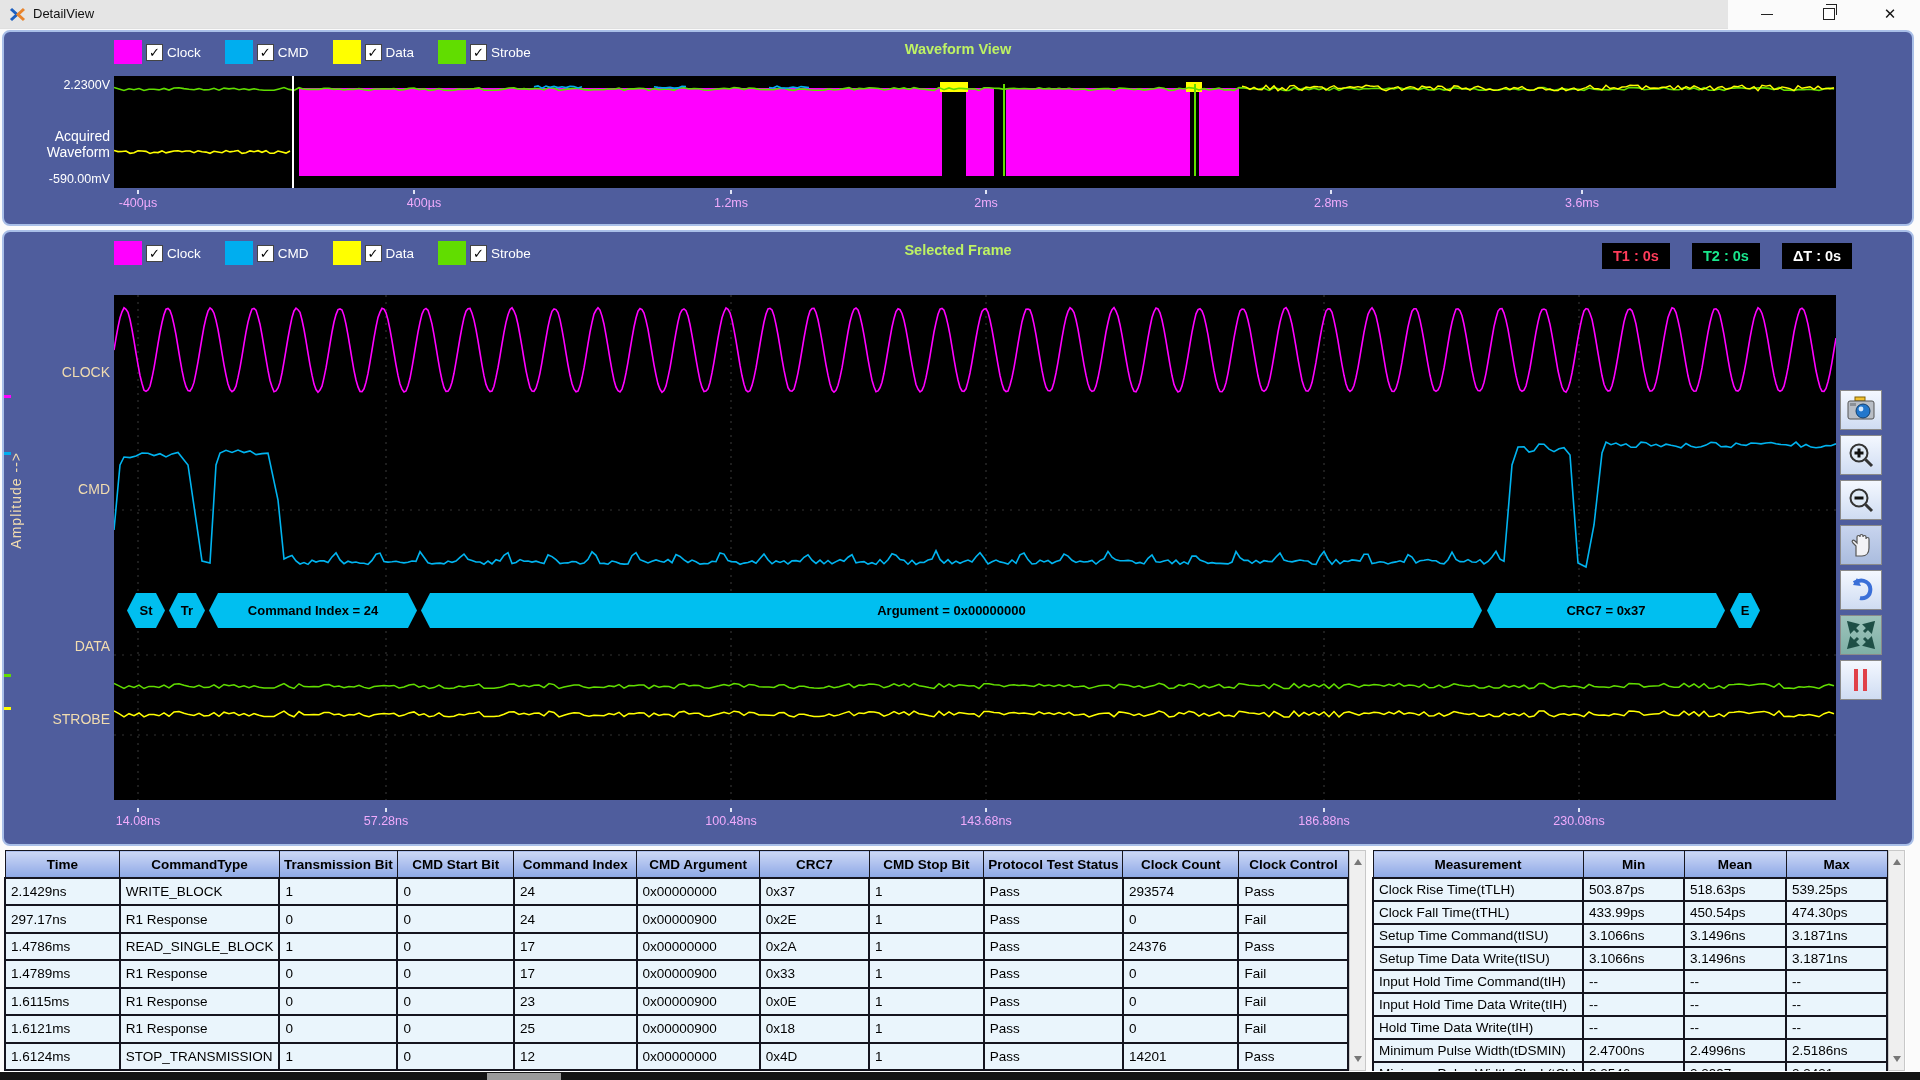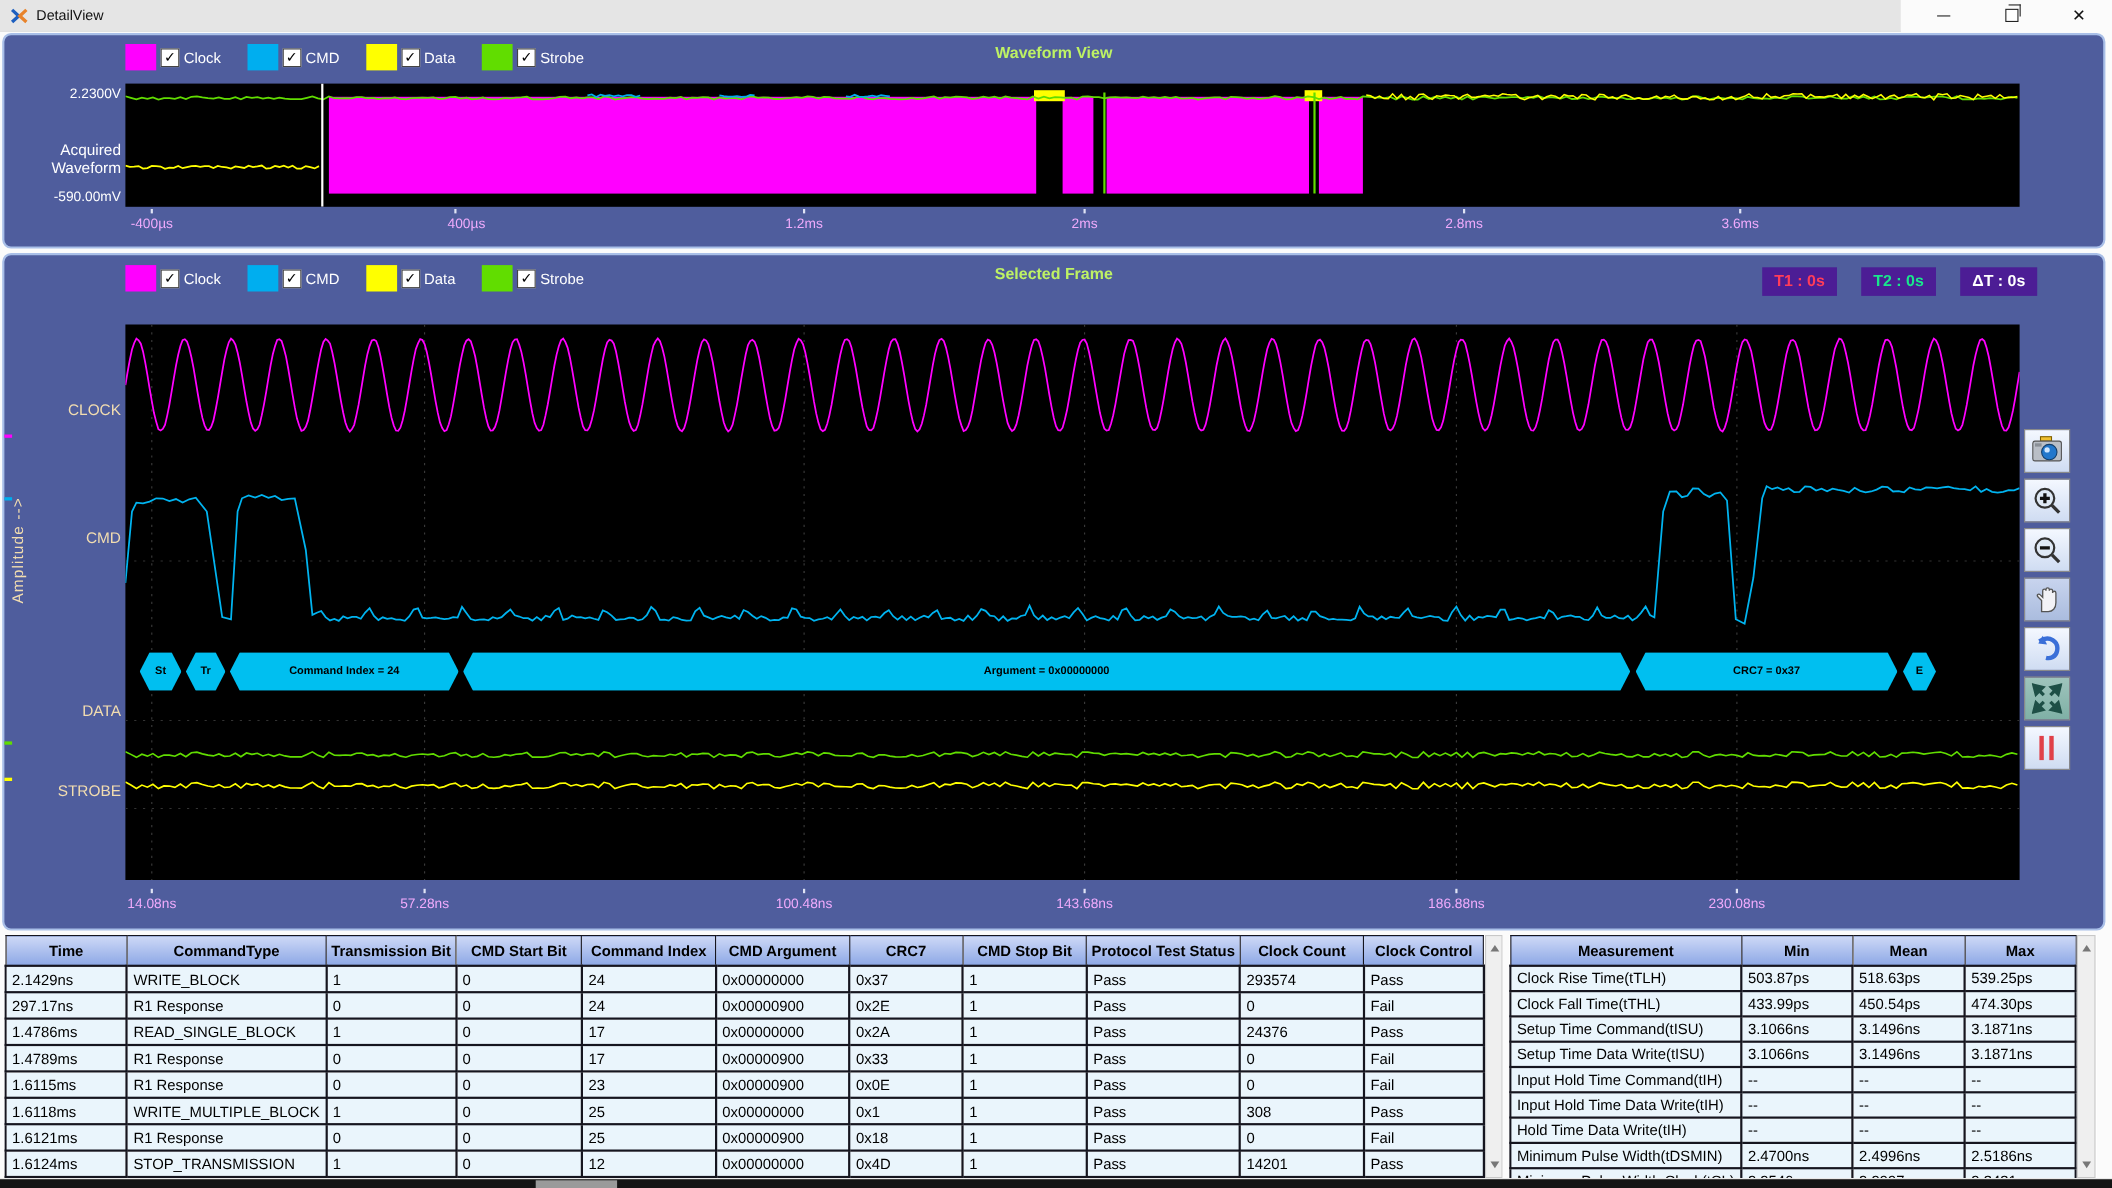--- a/index.html
+++ b/index.html
@@ -25,23 +25,23 @@
   .legend .lbl{color:#fff;font-size:13.5px;}
   .plot{position:absolute;background:#000;}
   .plot svg{position:absolute;left:0;top:0;}
   .tan{color:#F2DDB0;font-weight:normal;}
   .axis{position:absolute;height:26px;}
   .axis .tick-label{position:absolute;top:6px;transform:translateX(-50%);color:#f0abfc;font-size:12.5px;white-space:nowrap;}
   .axis .tick{position:absolute;top:0;width:2px;height:4px;background:#dfe4f5;transform:translateX(-50%);}
   .ylab{position:absolute;color:#fff;font-size:12.5px;text-align:right;width:104px;}
   .chan{position:absolute;width:104px;text-align:right;font-size:14px;}
   .amp{position:absolute;writing-mode:vertical-rl;transform:rotate(180deg);font-size:14px;letter-spacing:1px;}
-  .marker{background:#4c1d95;padding:5px 11px;font-size:14.5px;font-weight:bold;white-space:nowrap;}
-  
-  .seg{position:absolute;height:35px;background:#00BFF0;color:#000;font-weight:bold;font-size:10px;
+  .marker{background:#000000;padding:5px 11px;font-size:14.5px;font-weight:bold;white-space:nowrap;}
+  
+  .seg{position:absolute;height:35px;background:#00BFF0;color:#000;font-weight:bold;font-size:13px;
        display:flex;align-items:center;justify-content:center;white-space:nowrap;
        clip-path:polygon(9px 0,calc(100% - 9px) 0,100% 50%,calc(100% - 9px) 100%,9px 100%,0 50%);}
   
   .toolbar{position:absolute;display:flex;flex-direction:column;gap:5px;}
   .tool{width:42px;height:40px;border:1px solid #8a8a8a;background:linear-gradient(#f4f8ff,#cfdcf2);
         display:flex;align-items:center;justify-content:center;box-sizing:border-box;}
   
   .edge-tick{position:absolute;width:7px;height:3px;left:0;}
   
   .tblwrap{position:absolute;display:flex;overflow:hidden;background:#fff;}
@@ -377,33 +377,20 @@
             <td>0</td>
             <td>23</td>
             <td>0x00000900</td>
             <td>0x0E</td>
             <td>1</td>
             <td>Pass</td>
             <td>0</td>
             <td>Fail</td>
           </tr>
           <tr>
-            <td>1.6118ms</td>
-            <td>WRITE_MULTIPLE_BLOCK</td>
-            <td>1</td>
-            <td>0</td>
-            <td>25</td>
-            <td>0x00000000</td>
-            <td>0x1</td>
-            <td>1</td>
-            <td>Pass</td>
-            <td>308</td>
-            <td>Pass</td>
-          </tr>
-          <tr>
             <td>1.6121ms</td>
             <td>R1 Response</td>
             <td>0</td>
             <td>0</td>
             <td>25</td>
             <td>0x00000900</td>
             <td>0x18</td>
             <td>1</td>
             <td>Pass</td>
             <td>0</td>

